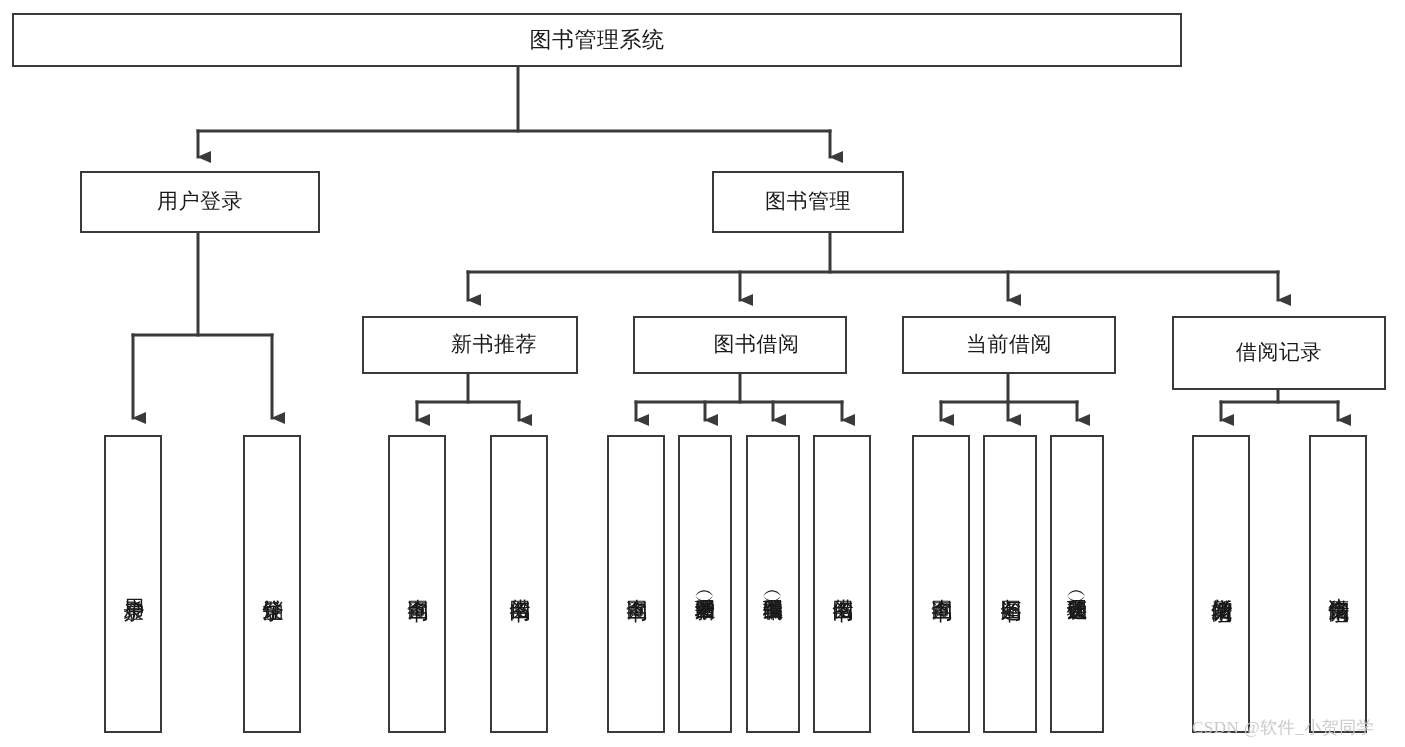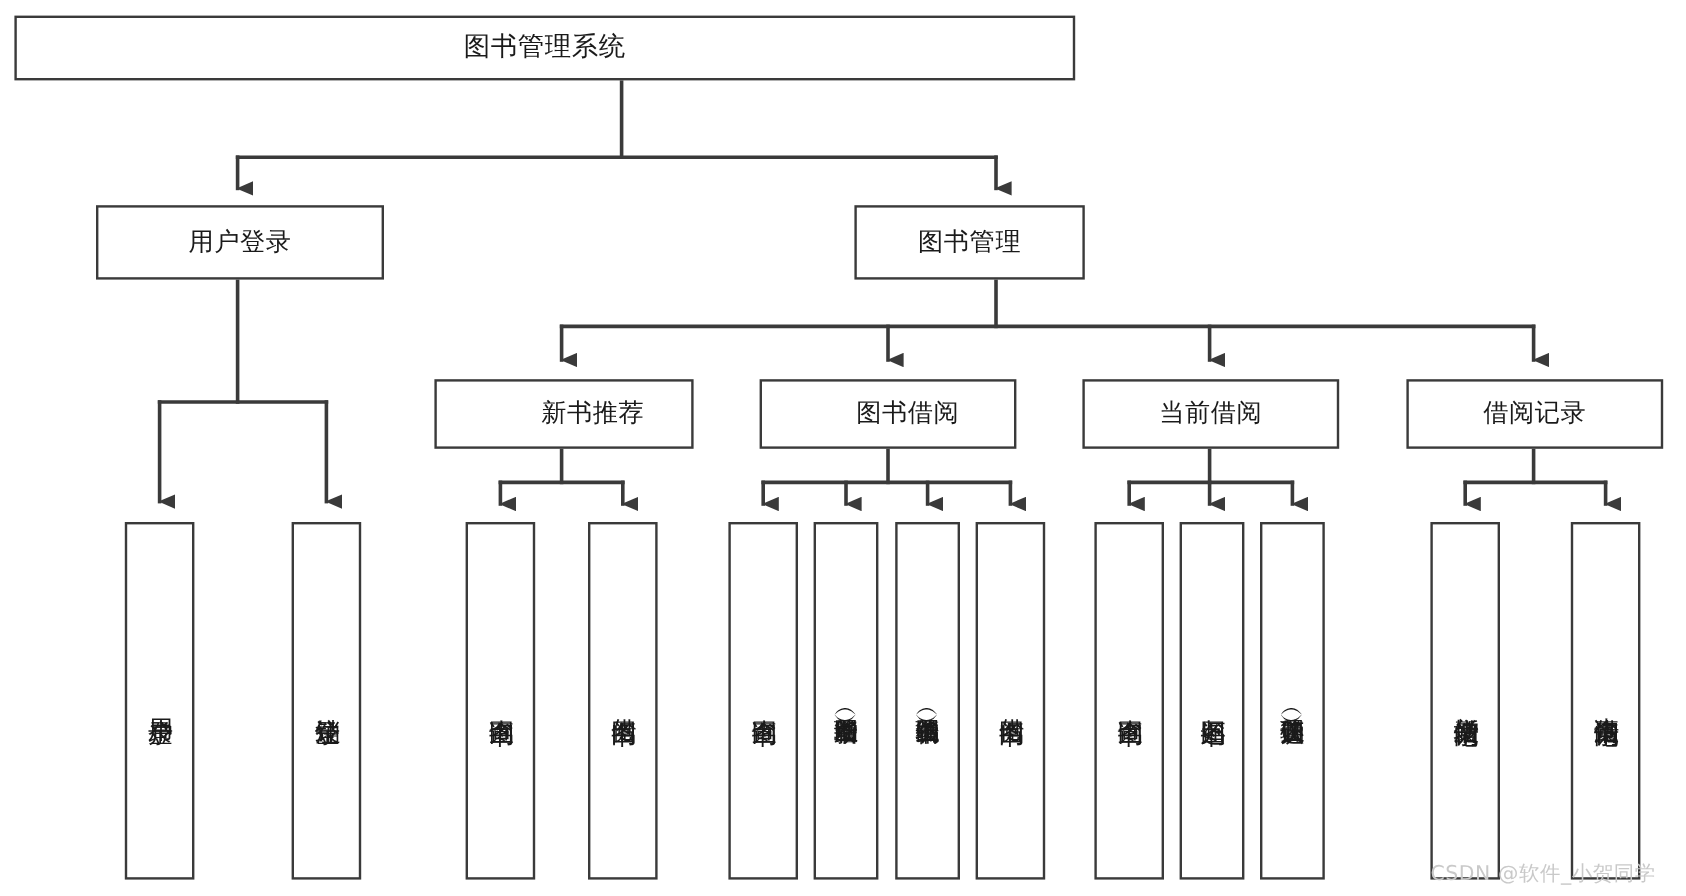--- a/index.html
+++ b/index.html
@@ -53,20 +53,21 @@
   }
   .node.root {
     font-size: 22px;
   }
   .watermark {
     position: absolute;
     color: #c9c9c9;
     font-size: 17px;
     white-space: nowrap;
     letter-spacing: 0.5px;
+    font-family: Liberation Serif, serif;
   }
 </style>
 </head>
 <body>
 
 <div id="stage">
 
   <svg id="wires" viewBox="0 0 1405 747" xmlns="http://www.w3.org/2000/svg">
     <defs>
       <marker id="arrow" viewBox="0 0 12 14" refX="6" refY="13" markerWidth="12" markerHeight="14" orient="auto-start-reverse" markerUnits="userSpaceOnUse">
@@ -110,41 +111,41 @@
       <path d="M 1008 402 L 1008 420" marker-end="url(#arrow)"></path>
       <path d="M 1077 402 L 1077 420" marker-end="url(#arrow)"></path>
 
       <path d="M 1278 374 L 1278 402"></path>
       <path d="M 1221 402 L 1338 402"></path>
       <path d="M 1221 402 L 1221 420" marker-end="url(#arrow)"></path>
       <path d="M 1338 402 L 1338 420" marker-end="url(#arrow)"></path>
     </g>
   </svg>
 
-  <div class="node h root" style="left:12px; top:13px; width:884px; height:54px;">
+  <div class="node h root" style="left:12px; top:13px; width:1170px; height:54px;">
     <span>图书管理系统</span>
   </div>
 
   <div class="node h" style="left:80px; top:171px; width:240px; height:62px;">
     <span>用户登录</span>
   </div>
   <div class="node h" style="left:712px; top:171px; width:192px; height:62px;">
     <span>图书管理</span>
   </div>
 
   <div class="node h" style="left:362px; top:316px; width:216px; height:58px;padding-left:48px;">
     <span>新书推荐</span>
   </div>
   <div class="node h" style="left:633px; top:316px; width:214px; height:58px;padding-left:33px;">
     <span>图书借阅</span>
   </div>
   <div class="node h" style="left:902px; top:316px; width:214px; height:58px;">
     <span>当前借阅</span>
   </div>
-  <div class="node h" style="left:1172px; top:316px; width:214px; height:58px;align-items:center;">
+  <div class="node h" style="left:1172px; top:316px; width:214px; height:74px;align-items:center;">
     <span>借阅记录</span>
   </div>
 
   <div class="node v" style="left:104px; top:435px; width:58px; height:298px;">
     <span>用户登录</span>
   </div>
   <div class="node v" style="left:243px; top:435px; width:58px; height:298px;">
     <span>注销登录</span>
   </div>
 

